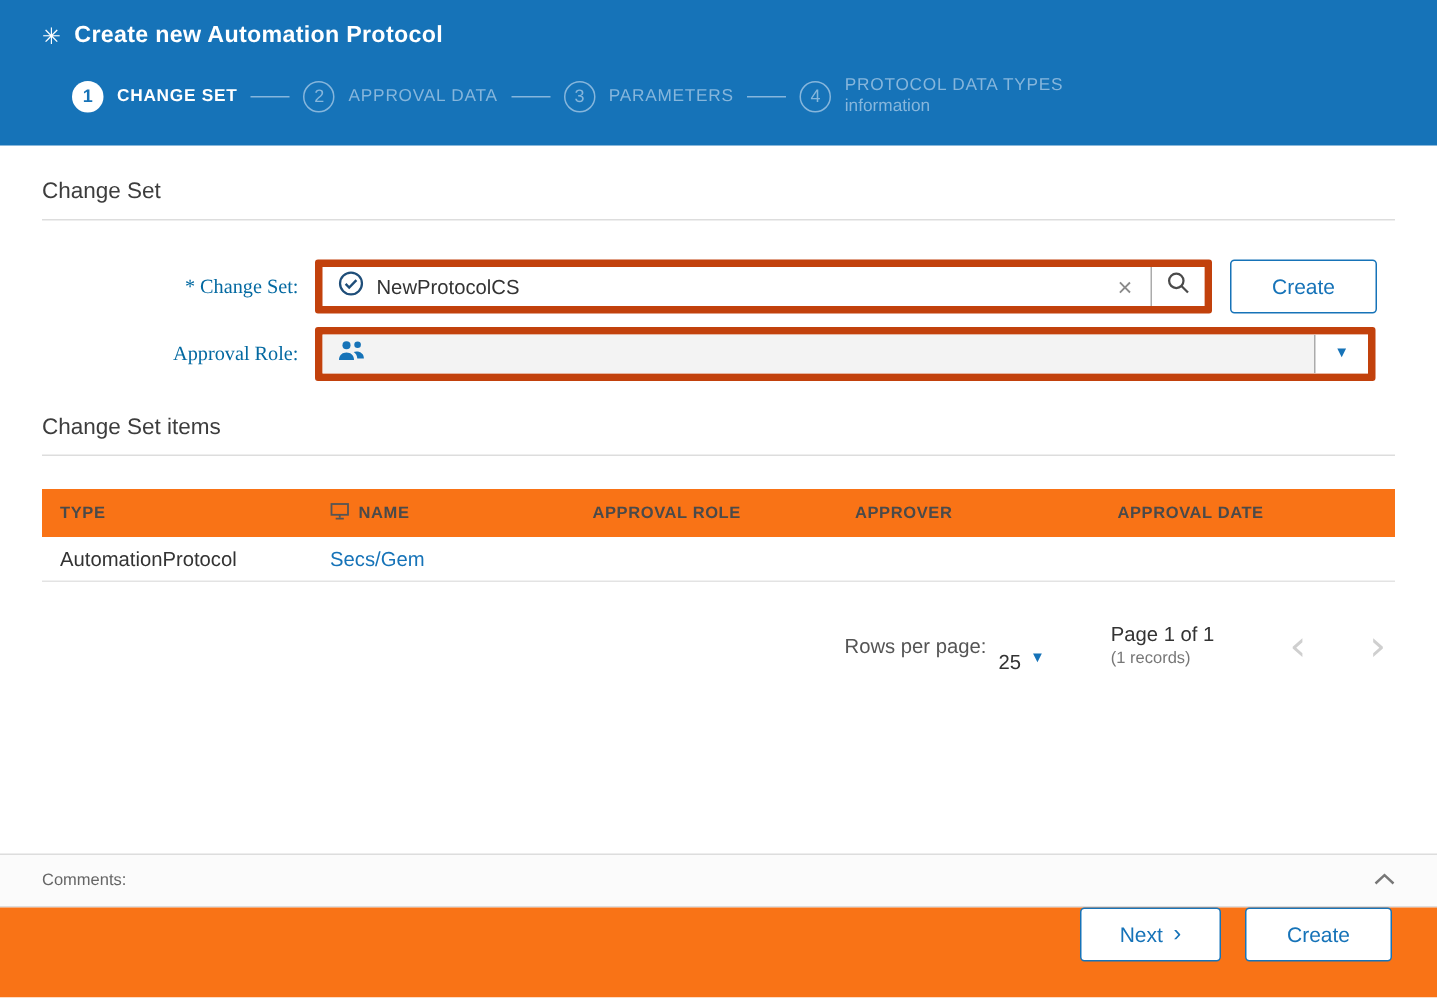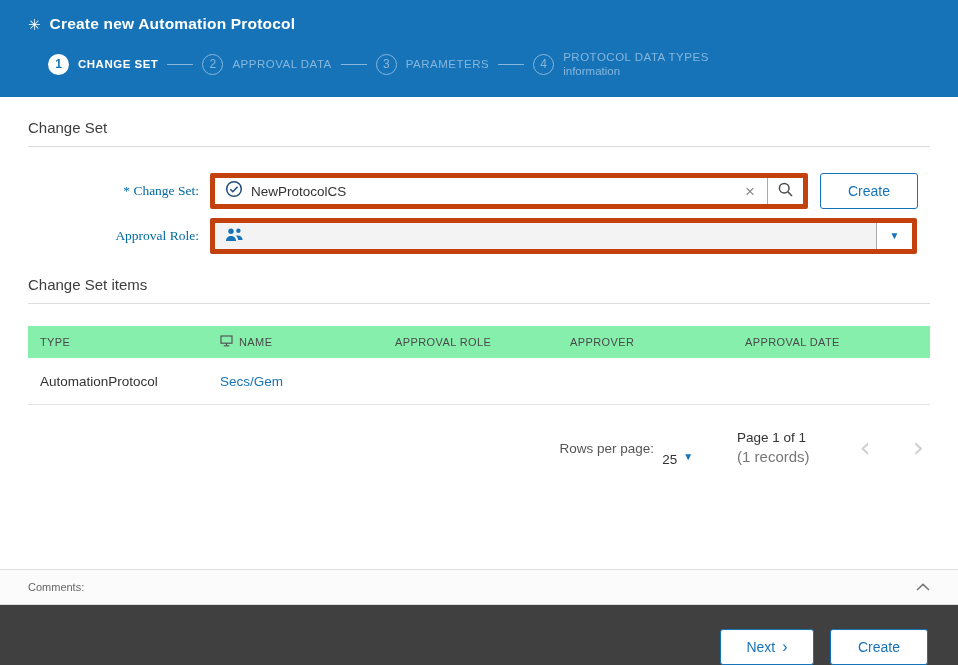--- a/index.html
+++ b/index.html
@@ -63,48 +63,48 @@
   .btn {
     height: 36px; background: #fff; border: 1px solid #1673B8; border-radius: 3px;
     color: #1673B8; font-size: 14px; font-family: inherit; cursor: pointer;
     display: inline-flex; align-items: center; justify-content: center; gap: 7px;
   }
   .create-btn { width: 98px; margin-left: 12px; }
 
   
   .items-table { margin-top: 22px; width: 902px; }
   .trow { display: grid; grid-template-columns: 180px 175px 175px 175px 1fr; align-items: center; }
-  .thead { background: #86efac; height: 32px; color: #4a4a4a; font-size: 11px; letter-spacing: .4px; }
+  .thead { background: #f97316; height: 32px; color: #4a4a4a; font-size: 11px; letter-spacing: .4px; font-weight: bold; }
   .th, .td { padding-left: 12px; overflow: hidden; white-space: nowrap; }
   .th-icon-label { display: flex; align-items: center; gap: 6px; }
-  .tbody-row { height: 47px; border-bottom: 1px solid #e3e3e3; font-size: 13.5px; color: #333; cursor: pointer; }
+  .tbody-row { height: 30px; border-bottom: 1px solid #e3e3e3; font-size: 13.5px; color: #333; cursor: pointer; }
   .cell-link { color: #1673B8; text-decoration: none; cursor: pointer; }
 
   
   .pagination { display: flex; align-items: center; justify-content: flex-end; margin-top: 24px; padding-right: 2px; color: #555; font-size: 13.5px; }
   .rpp { display: flex; align-items: center; gap: 8px; }
   .rpp-select { display: flex; align-items: flex-start; gap: 6px; cursor: pointer; color: #333; margin-top: 22px; }
   .page-info { margin-left: 44px; margin-right: 46px; line-height: 1.35; }
   .page-line { color: #333; }
-  .records-line { color: #777; font-size: 15px; }
+  .records-line { color: #777; font-size: 11px; }
   .pager-chevron { color: #cfcfcf; font-size: 28px; line-height: 1; padding: 0 4px; cursor: default; font-family: "DejaVu Sans", sans-serif; }
   .pager-chevron + .pager-chevron { margin-left: 34px; }
 
   
   .comments-bar {
     flex: 0 0 auto; height: 36px; background: #FBFBFB;
     border-top: 1px solid #ddd; border-bottom: 1px solid #ddd;
     display: flex; align-items: center; justify-content: space-between;
     padding: 0 28px; color: #666; font-size: 11px; cursor: pointer;
   }
 
   
   .footer {
-    flex: 0 0 auto; height: 60px; background: #404040;
-    display: flex; align-items: flex-end; justify-content: flex-end; gap: 16px; padding: 0 30px;
+    flex: 0 0 auto; height: 60px; background: #f97316;
+    display: flex; align-items: flex-start; justify-content: flex-end; gap: 16px; padding: 0 30px;
   }
   .next-btn { width: 94px; }
   .cancel-btn { width: 98px; }
   .btn-chevron { font-size: 16px; line-height: 1; margin-top: -1px; }
 </style>
 </head>
 <body>
 
 <div class="app">
 

